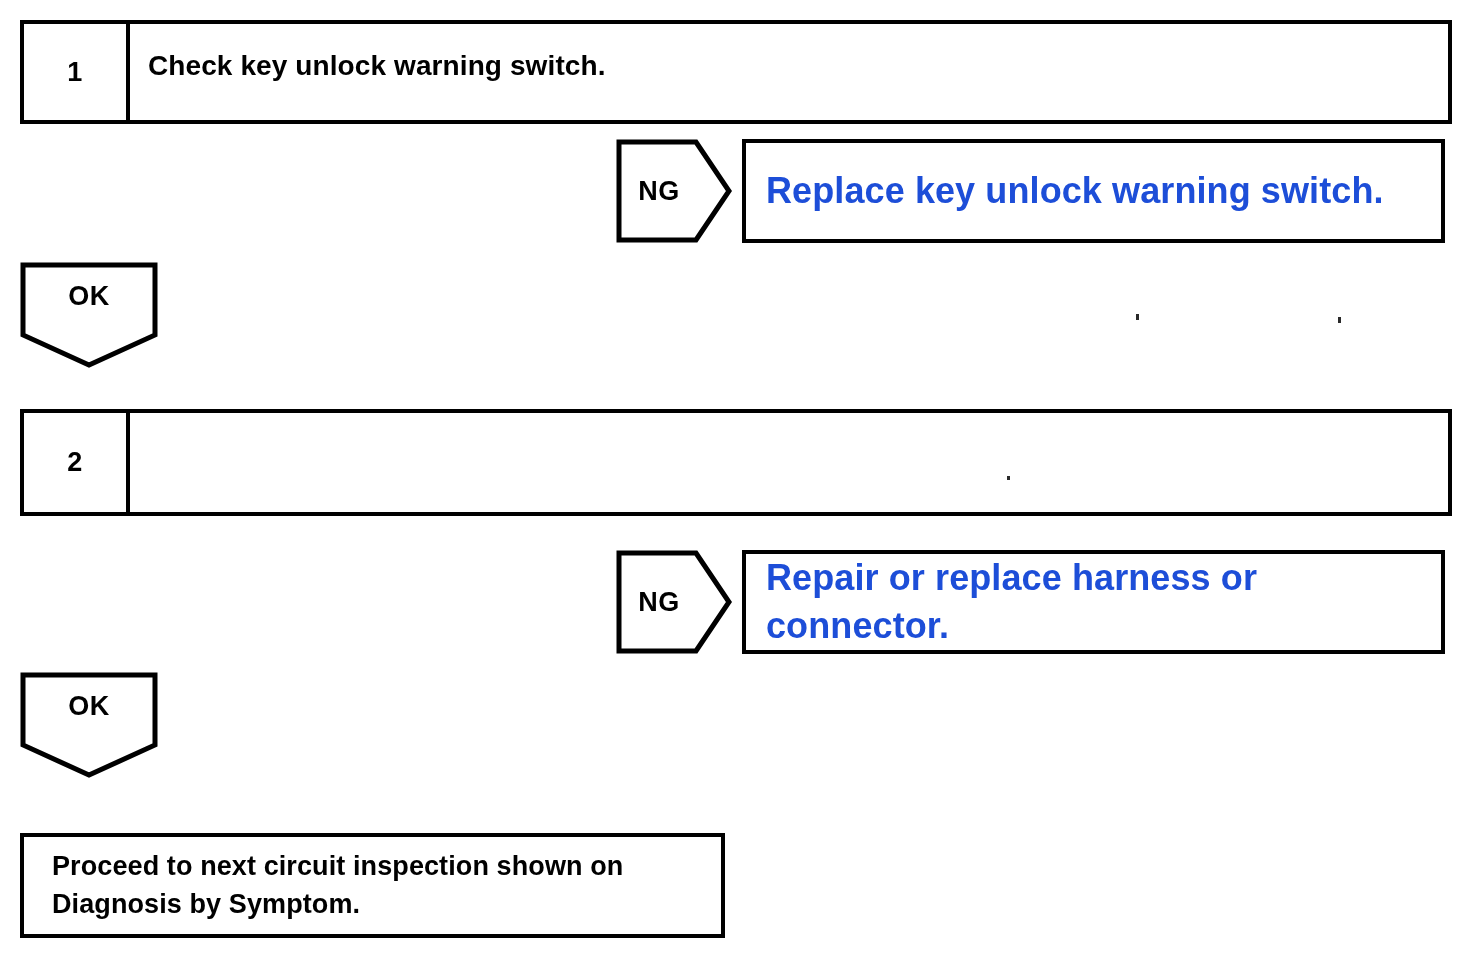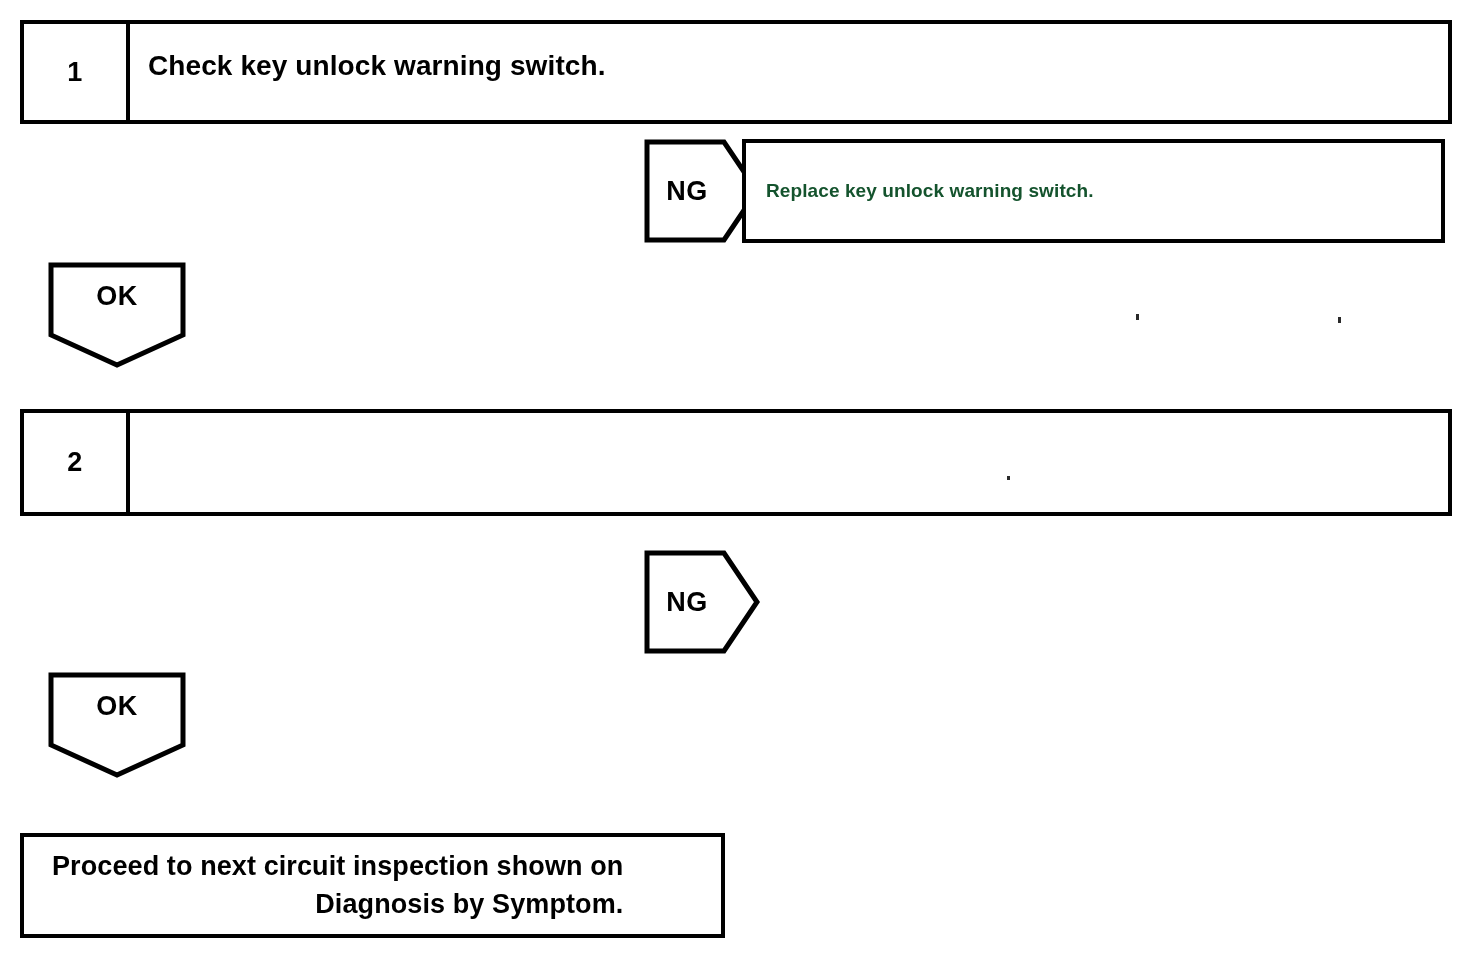--- a/index.html
+++ b/index.html
@@ -55,48 +55,46 @@
   }
 
   .result-box {
     position: absolute;
     box-sizing: border-box;
     border: 4px solid #000000;
     background: #ffffff;
     display: flex;
     align-items: center;
     padding: 0 4px 0 20px;
-    font-size: 19px;
+    font-size: 36px;
     font-weight: bold;
-    color: #14532d;
+    color: #1d4ed8;
     line-height: 1.32;
     letter-spacing: 0.1px;
   }
 
   .final-box {
     position: absolute;
     box-sizing: border-box;
     border: 4px solid #000000;
     background: #ffffff;
     display: flex;
     align-items: center;
     padding: 0 8px 0 28px;
     font-size: 27px;
     font-weight: bold;
     color: #000000;
     line-height: 1.38;
     letter-spacing: 0.1px;
     white-space: pre-line;
-    text-align: right;
   }
 
   
   .arrow-shape {
     position: absolute;
-    margin-left: 28px;
   }
   .arrow-shape svg {
     display: block;
   }
   .arrow-shape .shape-label {
     position: absolute;
     font-size: 27px;
     font-weight: bold;
     color: #000000;
     letter-spacing: 0.5px;
@@ -163,20 +161,21 @@
     <div class="step-num">2</div>
   </div>
 
   <div class="arrow-shape ng-arrow" style="left:616px; top:550px; width:116px; height:104px;">
     <svg width="116" height="104" viewBox="0 0 116 104" aria-hidden="true">
       <polygon points="3,3 80,3 113,52 80,101 3,101" fill="#ffffff" stroke="#000000" stroke-width="5" stroke-linejoin="miter"></polygon>
     </svg>
     <span class="shape-label">NG</span>
   </div>
 
+  <div class="result-box" style="left:742px; top:550px; width:703px; height:104px;">Repair or replace harness or connector.</div>
 
   <div class="arrow-shape ok-arrow" style="left:20px; top:672px; width:138px; height:106px;">
     <svg width="138" height="106" viewBox="0 0 138 106" aria-hidden="true">
       <polygon points="3,3 135,3 135,73 69,103 3,73" fill="#ffffff" stroke="#000000" stroke-width="5" stroke-linejoin="miter"></polygon>
     </svg>
     <span class="shape-label">OK</span>
   </div>
 
   <div class="final-box" style="left:20px; top:833px; width:705px; height:105px;">Proceed to next circuit inspection shown on
 Diagnosis by Symptom.</div>

